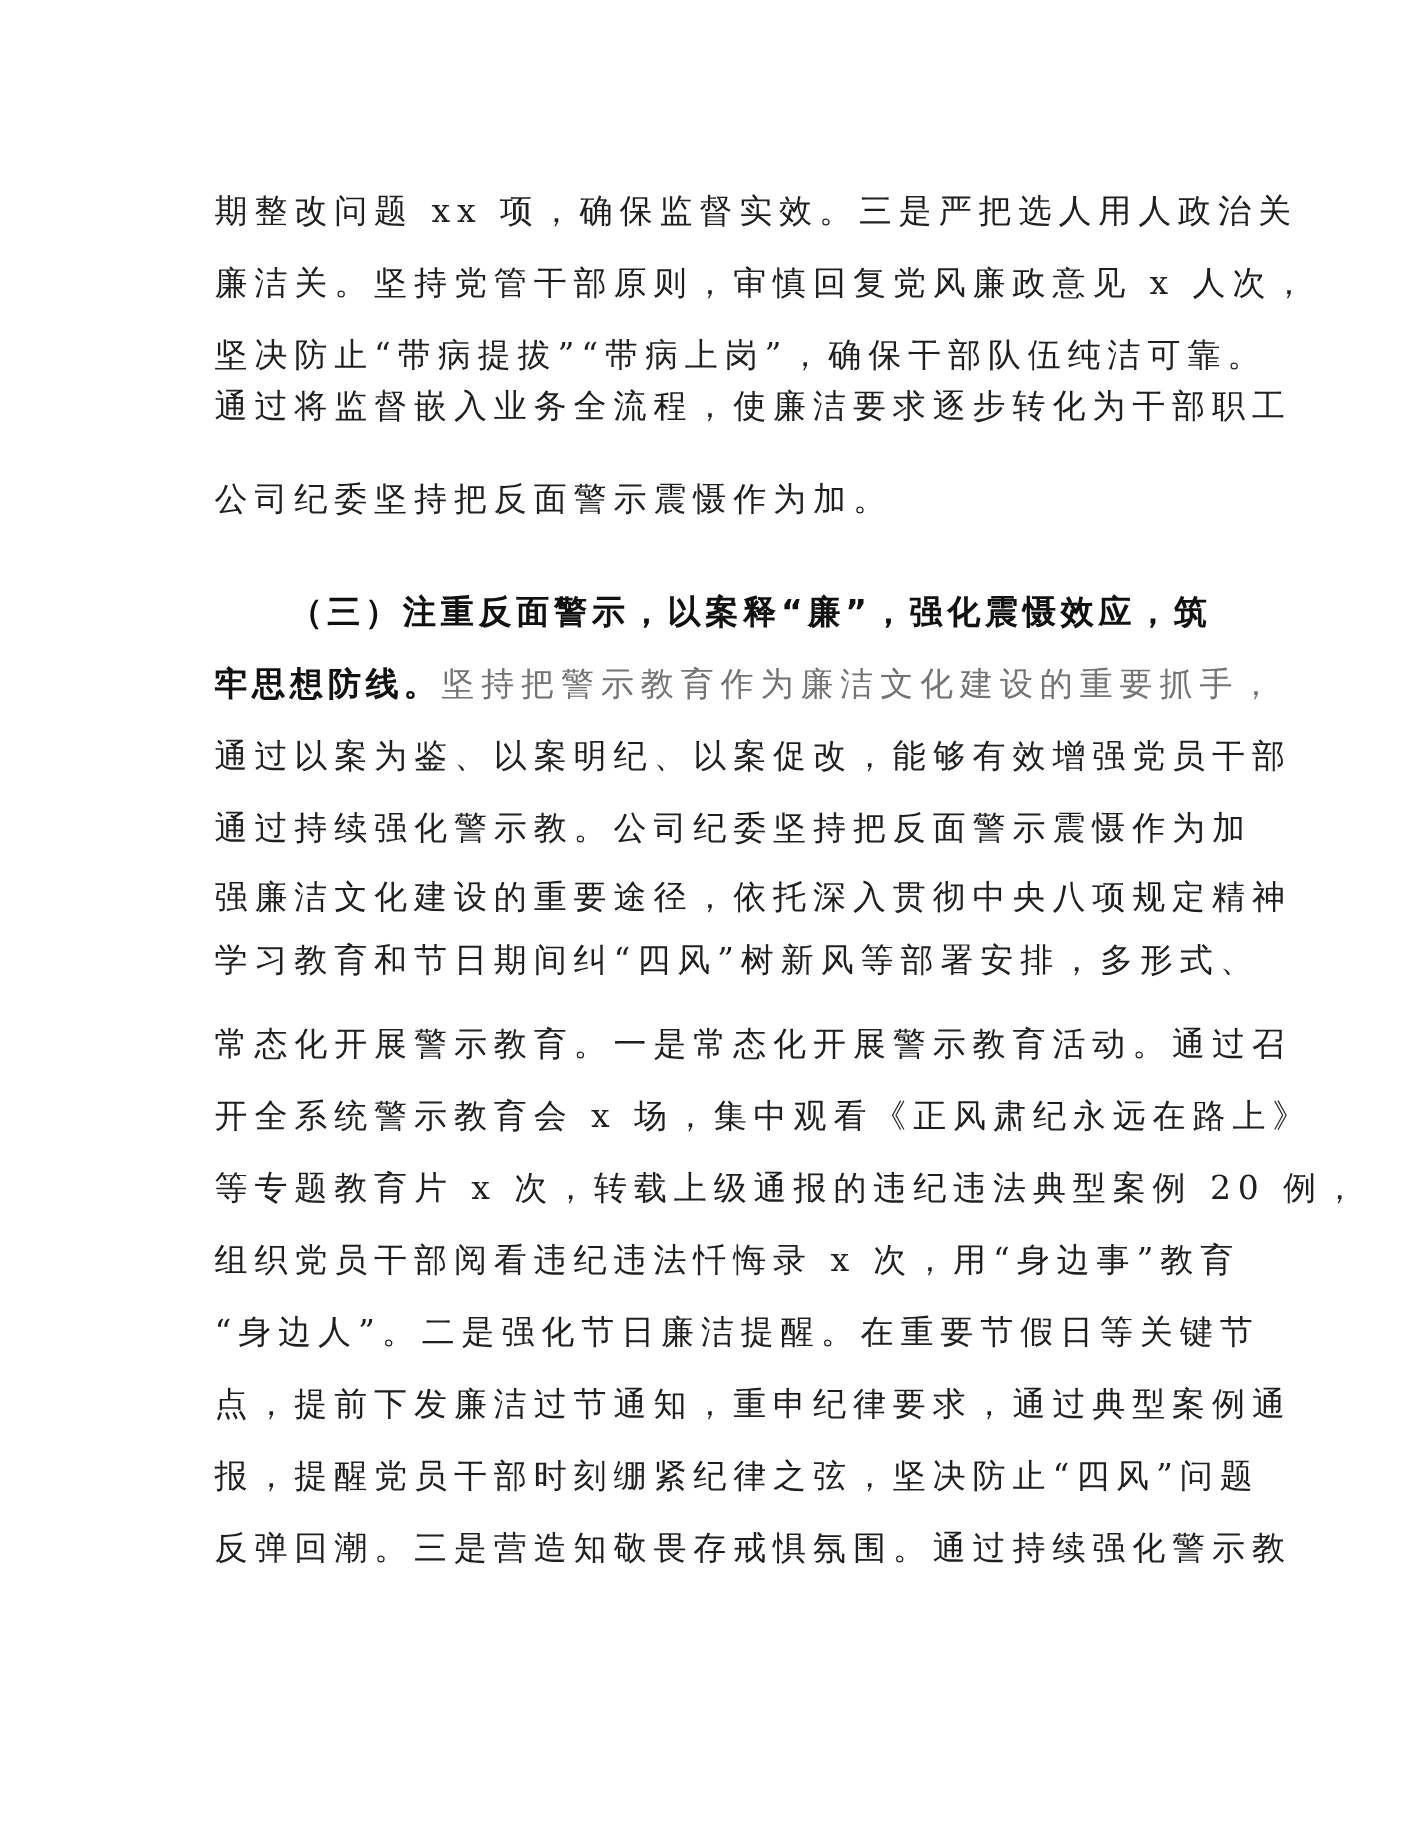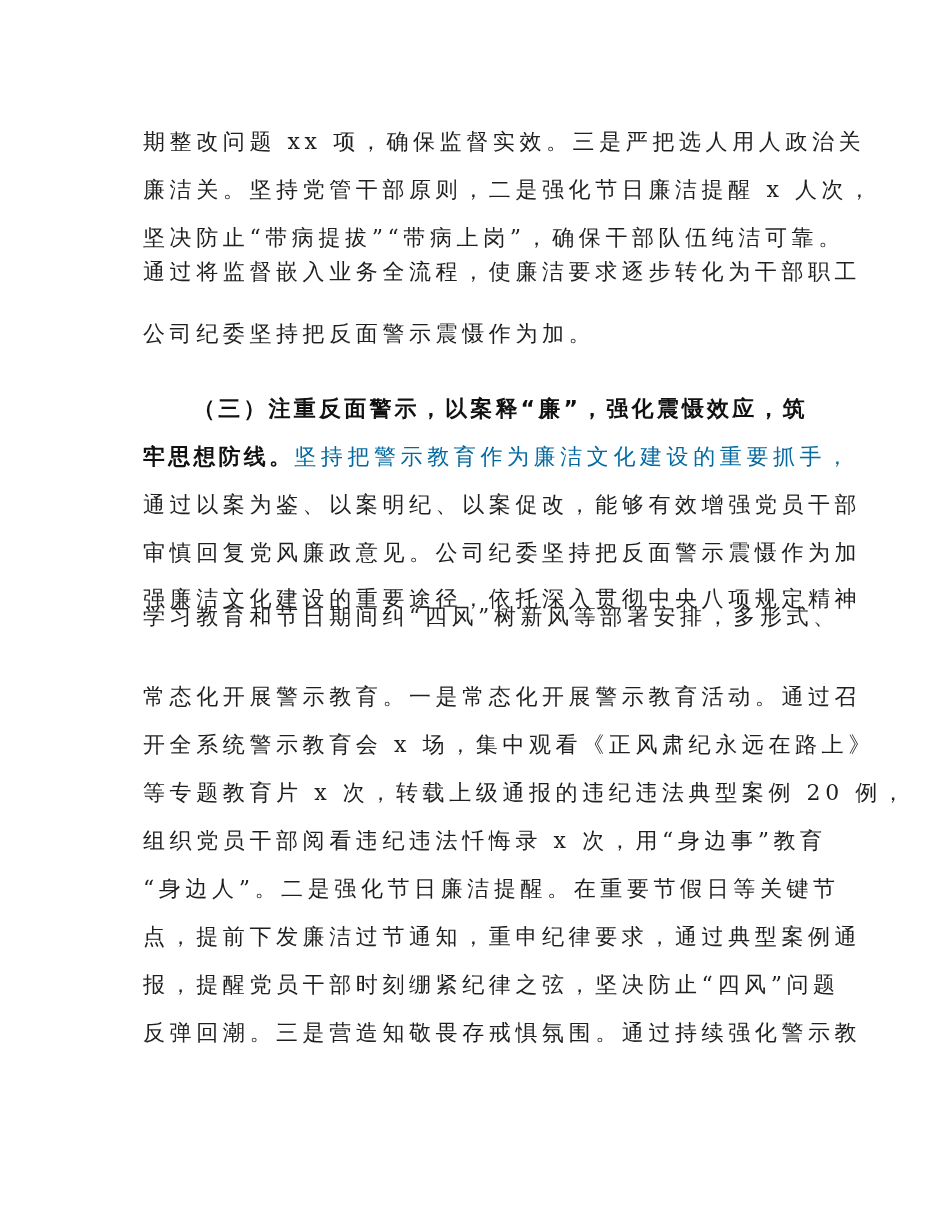--- a/index.html
+++ b/index.html
@@ -2,41 +2,41 @@
 <html><head>
 <meta charset="utf-8">
 <style>
   html, body { margin: 0; padding: 0; background: #ffffff; }
   body { width: 950px; height: 1230px; position: relative; overflow: hidden;
          font-family: "DejaVu Serif", "Liberation Serif", serif; color: #1a1a1a; }
   .page { position: absolute; left: 0; top: 0; width: 950px; height: 1230px; background: #fff; }
   .line { position: absolute; left: 143px; white-space: nowrap; font-size: 22px;
           line-height: 30px; letter-spacing: 4.6px; color: #1f1f1f; }
   .bold { font-family: "DejaVu Sans", "Liberation Sans", sans-serif; font-weight: bold; color: #111; letter-spacing: 3.2px; text-align: center; }
-  .reg { font-family: "DejaVu Serif", "Liberation Serif", serif; font-weight: normal; color: #0369a1; }
+  .reg { font-family: "DejaVu Serif", "Liberation Serif", serif; font-weight: normal; color: #737373; }
 </style>
 </head>
 <body>
 
 <div class="page">
   <div class="line" style="top:127px">期整改问题 xx 项，确保监督实效。三是严把选人用人政治关</div>
-  <div class="line" style="top:175px">廉洁关。坚持党管干部原则，二是强化节日廉洁提醒 x 人次，</div>
+  <div class="line" style="top:175px">廉洁关。坚持党管干部原则，审慎回复党风廉政意见 x 人次，</div>
   <div class="line" style="top:223px">坚决防止“带病提拔”“带病上岗”，确保干部队伍纯洁可靠。</div>
   <div class="line" style="top:257px">通过将监督嵌入业务全流程，使廉洁要求逐步转化为干部职工</div>
   <div class="line" style="top:319px">公司纪委坚持把反面警示震慑作为加。</div>
 
   <div class="line bold" style="top:394px; left:193px">（三）注重反面警示，以案释“廉”，强化震慑效应，筑</div>
   <div class="line" style="top:442px">
     <span class="bold">牢思想防线。</span><span class="reg">坚持把警示教育作为廉洁文化建设的重要抓手，</span>
   </div>
 
   <div class="line" style="top:490px">通过以案为鉴、以案明纪、以案促改，能够有效增强党员干部</div>
-  <div class="line" style="top:538px">审慎回复党风廉政意见。公司纪委坚持把反面警示震慑作为加</div>
+  <div class="line" style="top:538px">通过持续强化警示教。公司纪委坚持把反面警示震慑作为加</div>
   <div class="line" style="top:584px">强廉洁文化建设的重要途径，依托深入贯彻中央八项规定精神</div>
-  <div class="line" style="top:602px">学习教育和节日期间纠“四风”树新风等部署安排，多形式、</div>
+  <div class="line" style="top:626px">学习教育和节日期间纠“四风”树新风等部署安排，多形式、</div>
   <div class="line" style="top:682px">常态化开展警示教育。一是常态化开展警示教育活动。通过召</div>
   <div class="line" style="top:730px">开全系统警示教育会 x 场，集中观看《正风肃纪永远在路上》</div>
   <div class="line" style="top:778px">等专题教育片 x 次，转载上级通报的违纪违法典型案例 20 例，</div>
   <div class="line" style="top:826px">组织党员干部阅看违纪违法忏悔录 x 次，用“身边事”教育</div>
   <div class="line" style="top:874px">“身边人”。二是强化节日廉洁提醒。在重要节假日等关键节</div>
   <div class="line" style="top:922px">点，提前下发廉洁过节通知，重申纪律要求，通过典型案例通</div>
   <div class="line" style="top:1018px">反弹回潮。三是营造知敬畏存戒惧氛围。通过持续强化警示教</div>
   <div class="line" style="top:970px">报，提醒党员干部时刻绷紧纪律之弦，坚决防止“四风”问题</div>
 </div>
 

